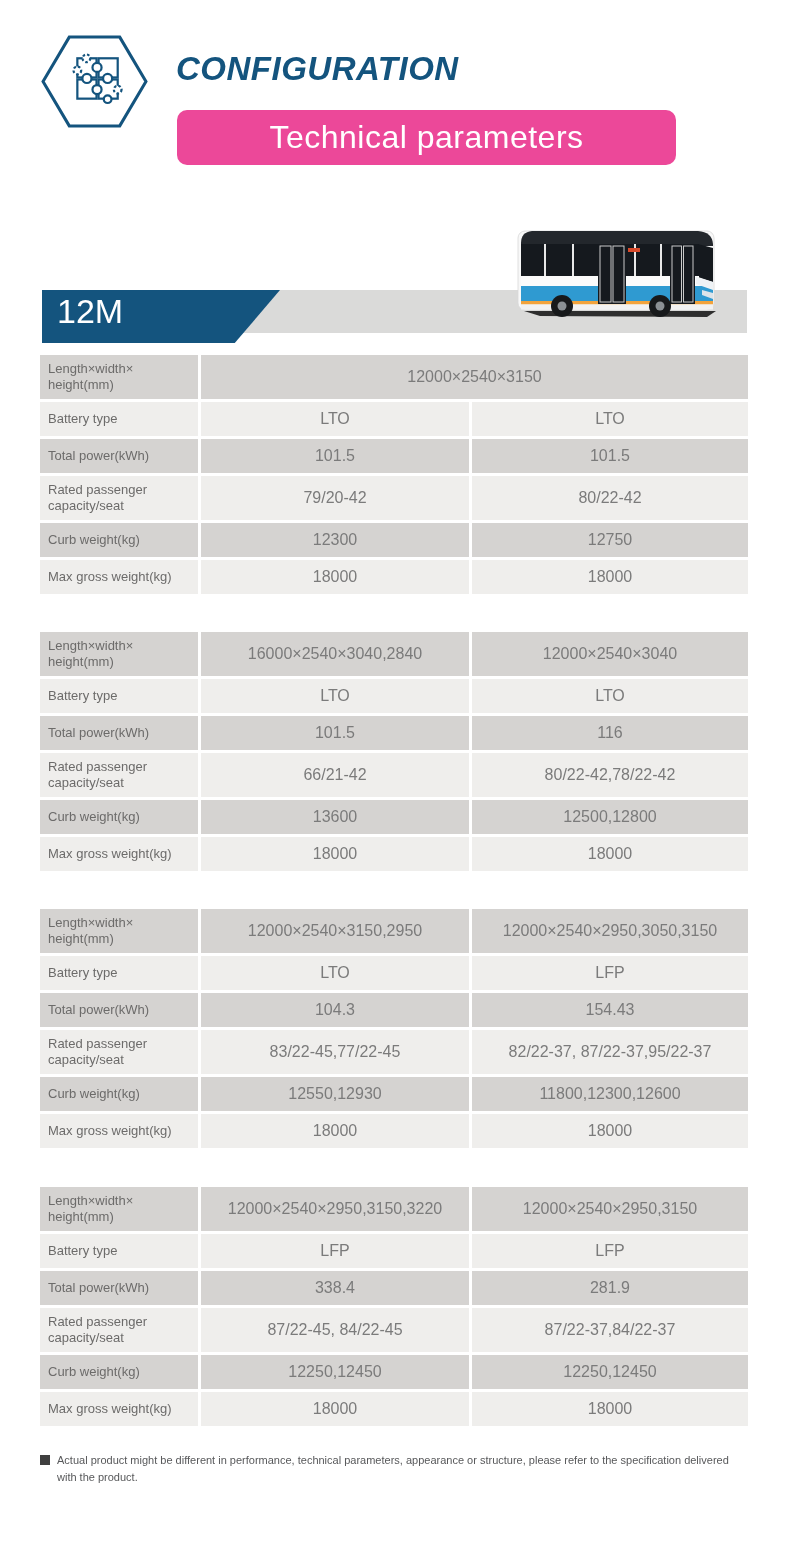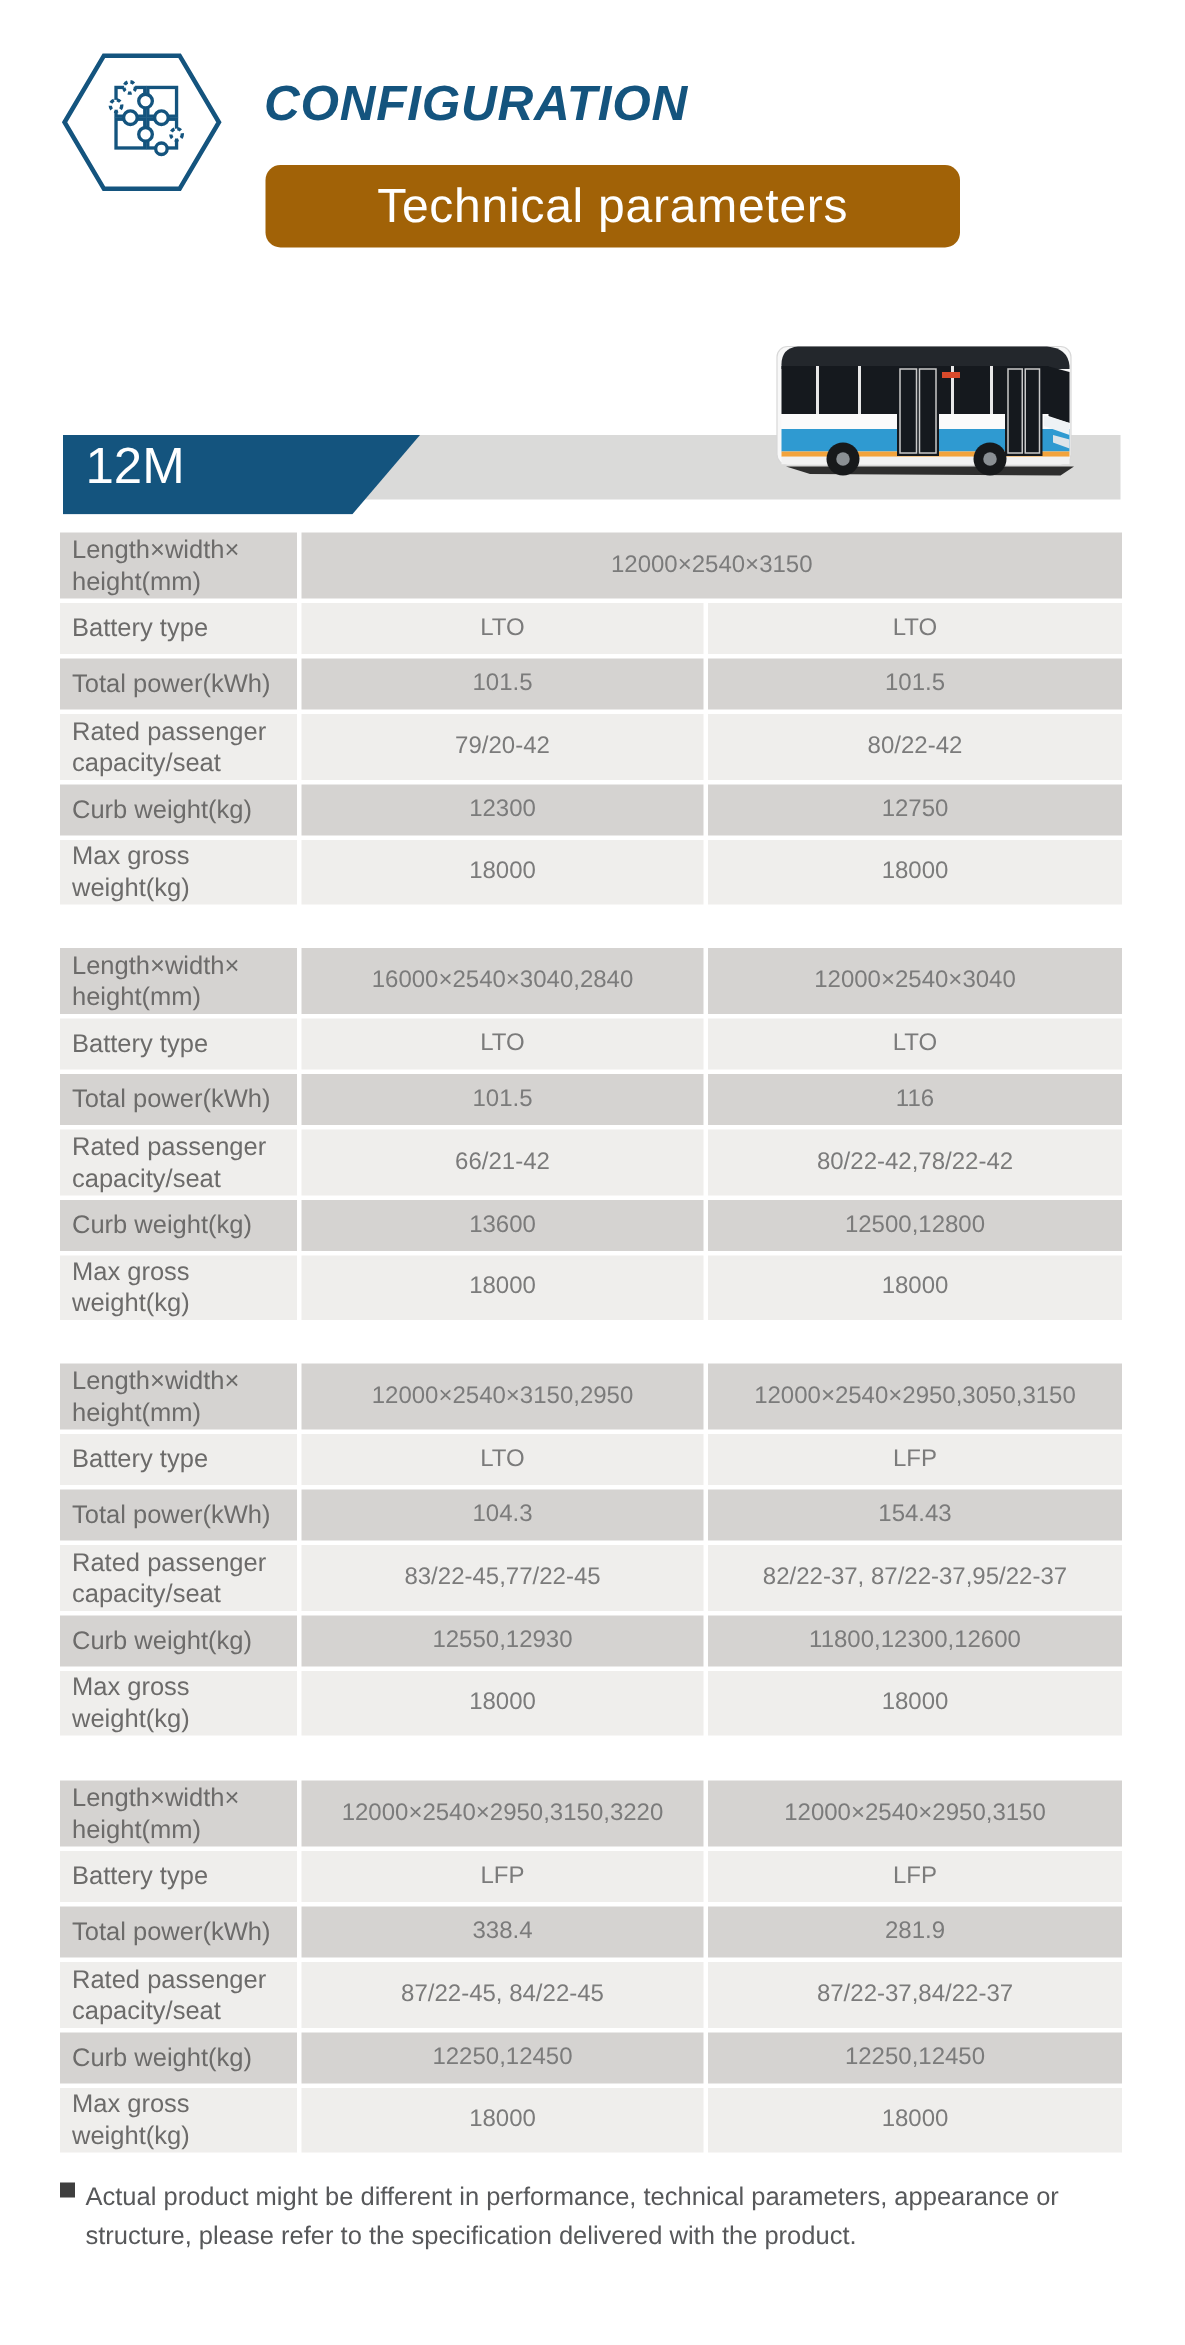--- a/index.html
+++ b/index.html
@@ -11,22 +11,22 @@
   }
 
   
   .hex-icon { position:absolute; left:38px; top:25px; width:113px; height:113px; }
   .page-title {
     position:absolute; left:176px; top:50px;
     font-size:33px; font-weight:800; font-style:italic;
     color:#14547E; letter-spacing:.5px;
   }
   .banner {
-    position:absolute; left:177px; top:110px; width:463px; height:55px;
-    background:#a16207; border-radius:10px;
+    position:absolute; left:177px; top:110px; width:499px; height:55px;
+    background:#ec4899; border-radius:10px;
     display:flex; align-items:center; justify-content:center;
     color:#ffffff; font-size:32px; font-weight:500; letter-spacing:.5px;
   }
 
   
   .band-gray { position:absolute; left:42px; top:290px; width:705px; height:43px; background:#DADAD9; }
   .band-blue {
     position:absolute; left:42px; top:290px; width:238px; height:53px;
     background:#14547E; clip-path:polygon(0 0,100% 0,81% 100%,0 100%);
     color:#fff; font-size:34px; font-weight:400; line-height:43px; padding-left:15px;
@@ -38,33 +38,33 @@
     position:absolute; left:37px; width:714px;
     border-collapse:separate; border-spacing:3px; table-layout:fixed;
   }
   .t1{top:352px} .t2{top:629px} .t3{top:906px} .t4{top:1184px}
   col.c-lbl{width:158px} col.c-v1{width:268px} col.c-v2{width:276px}
   td {
     font-size:16px; color:#7b7b7b; text-align:center; vertical-align:middle;
     overflow:hidden; white-space:nowrap;
   }
   td.lbl {
-    text-align:left; padding-left:8px; font-size:17px; color:#6c6b6a;
+    text-align:left; padding-left:8px; font-size:13px; color:#6c6b6a;
     line-height:1.25; white-space:normal;
   }
   tr.dark td { background:#D5D3D1; }
   tr.light td { background:#EFEEEC; }
   tr.h2 td { height:44px; }
   tr.h1 td { height:34px; }
 
   
   .footnote {
     position:absolute; left:40px; top:1452px; width:710px;
     display:flex; gap:7px;
-    font-size:17px; color:#57585a; line-height:1.5;
+    font-size:11px; color:#57585a; line-height:1.5;
   }
   .footnote .bullet { flex:none; width:10px; height:10px; background:#3f3f3f; margin-top:3px; }
 </style>
 </head>
 <body>
 
 <div class="hex-icon">
   <svg viewBox="0 0 112 112" width="113" height="113">
     <polygon points="5,56 31,12 81,12 107,56 81,100 31,100" fill="none" stroke="#14547E" stroke-width="3"></polygon>
     <g fill="#ffffff" stroke="#14547E" stroke-width="2.2">

